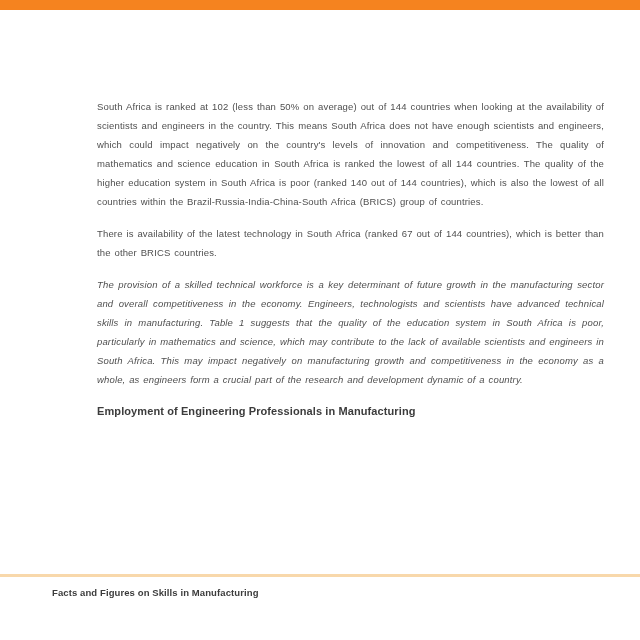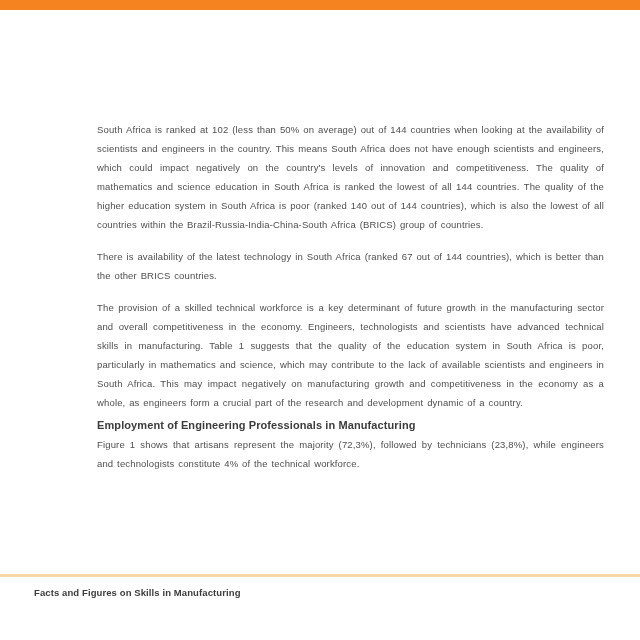--- a/index.html
+++ b/index.html
@@ -21,58 +21,59 @@
   .top-bar {
     position: absolute;
     top: 0;
     left: 0;
     width: 640px;
     height: 10px;
   }
   .content {
     position: absolute;
     left: 97px;
-    top: 26px;
+    top: 3px;
     width: 507px;
     color: #4f4f4f;
   }
   .content p {
     font-size: 9.5px;
     line-height: 19px;
     text-align: justify;
     margin: 0 0 13px 0;
     letter-spacing: 0.15px;
     word-spacing: 1px;
     color: #4f4f4f;
   }
   .content p.first {
     margin-top: 94px;
   }
   .content p.before-heading {
-    margin-bottom: 6px;
+    margin-bottom: 15px;
+    font-style: italic;
   }
   .content h2 {
     font-size: 11px;
     line-height: 14px;
     font-weight: bold;
     color: #3c3c3c;
     margin: 0 0 3px 0;
     letter-spacing: 0.1px;
   }
   .footer-line {
     position: absolute;
     top: 574px;
     left: 0;
     width: 640px;
     height: 3px;
   }
   .footer-title {
     position: absolute;
     top: 587px;
-    left: 34px;
+    left: 52px;
     font-size: 9.5px;
     font-weight: bold;
     color: #3c3c3c;
     letter-spacing: 0.1px;
   }
 </style>
 </head>
 <body>
 
 <div class="page">
@@ -81,20 +82,19 @@
 
   <div class="content">
     <p class="first">South Africa is ranked at 102 (less than 50% on average) out of 144 countries when looking at the availability of scientists and engineers in the country. This means South Africa does not have enough scientists and engineers, which could impact negatively on the country's levels of innovation and competitiveness. The quality of mathematics and science education in South Africa is ranked the lowest of all 144 countries. The quality of the higher education system in South Africa is poor (ranked 140 out of 144 countries), which is also the lowest of all countries within the Brazil-Russia-India-China-South Africa (BRICS) group of countries.</p>
 
     <p>There is availability of the latest technology in South Africa (ranked 67 out of 144 countries), which is better than the other BRICS countries.</p>
 
     <p class="before-heading">The provision of a skilled technical workforce is a key determinant of future growth in the manufacturing sector and overall competitiveness in the economy. Engineers, technologists and scientists have advanced technical skills in manufacturing. Table 1 suggests that the quality of the education system in South Africa is poor, particularly in mathematics and science, which may contribute to the lack of available scientists and engineers in South Africa. This may impact negatively on manufacturing growth and competitiveness in the economy as a whole, as engineers form a crucial part of the research and development dynamic of a country.</p>
 
     <h2>Employment of Engineering Professionals in Manufacturing</h2>
 
-    <p>Figure 1 shows that artisans represent the majority (72,3%), followed by technicians (23,8%), while engineers and technologists constitute 4% of the technical workforce.</p>
   </div>
 
   <div class="footer-line" style="background-color: rgb(248, 216, 171);"></div>
 
   <div class="footer-title">Facts and Figures on Skills in Manufacturing</div>
 
 </div>
 
 </body></html>

